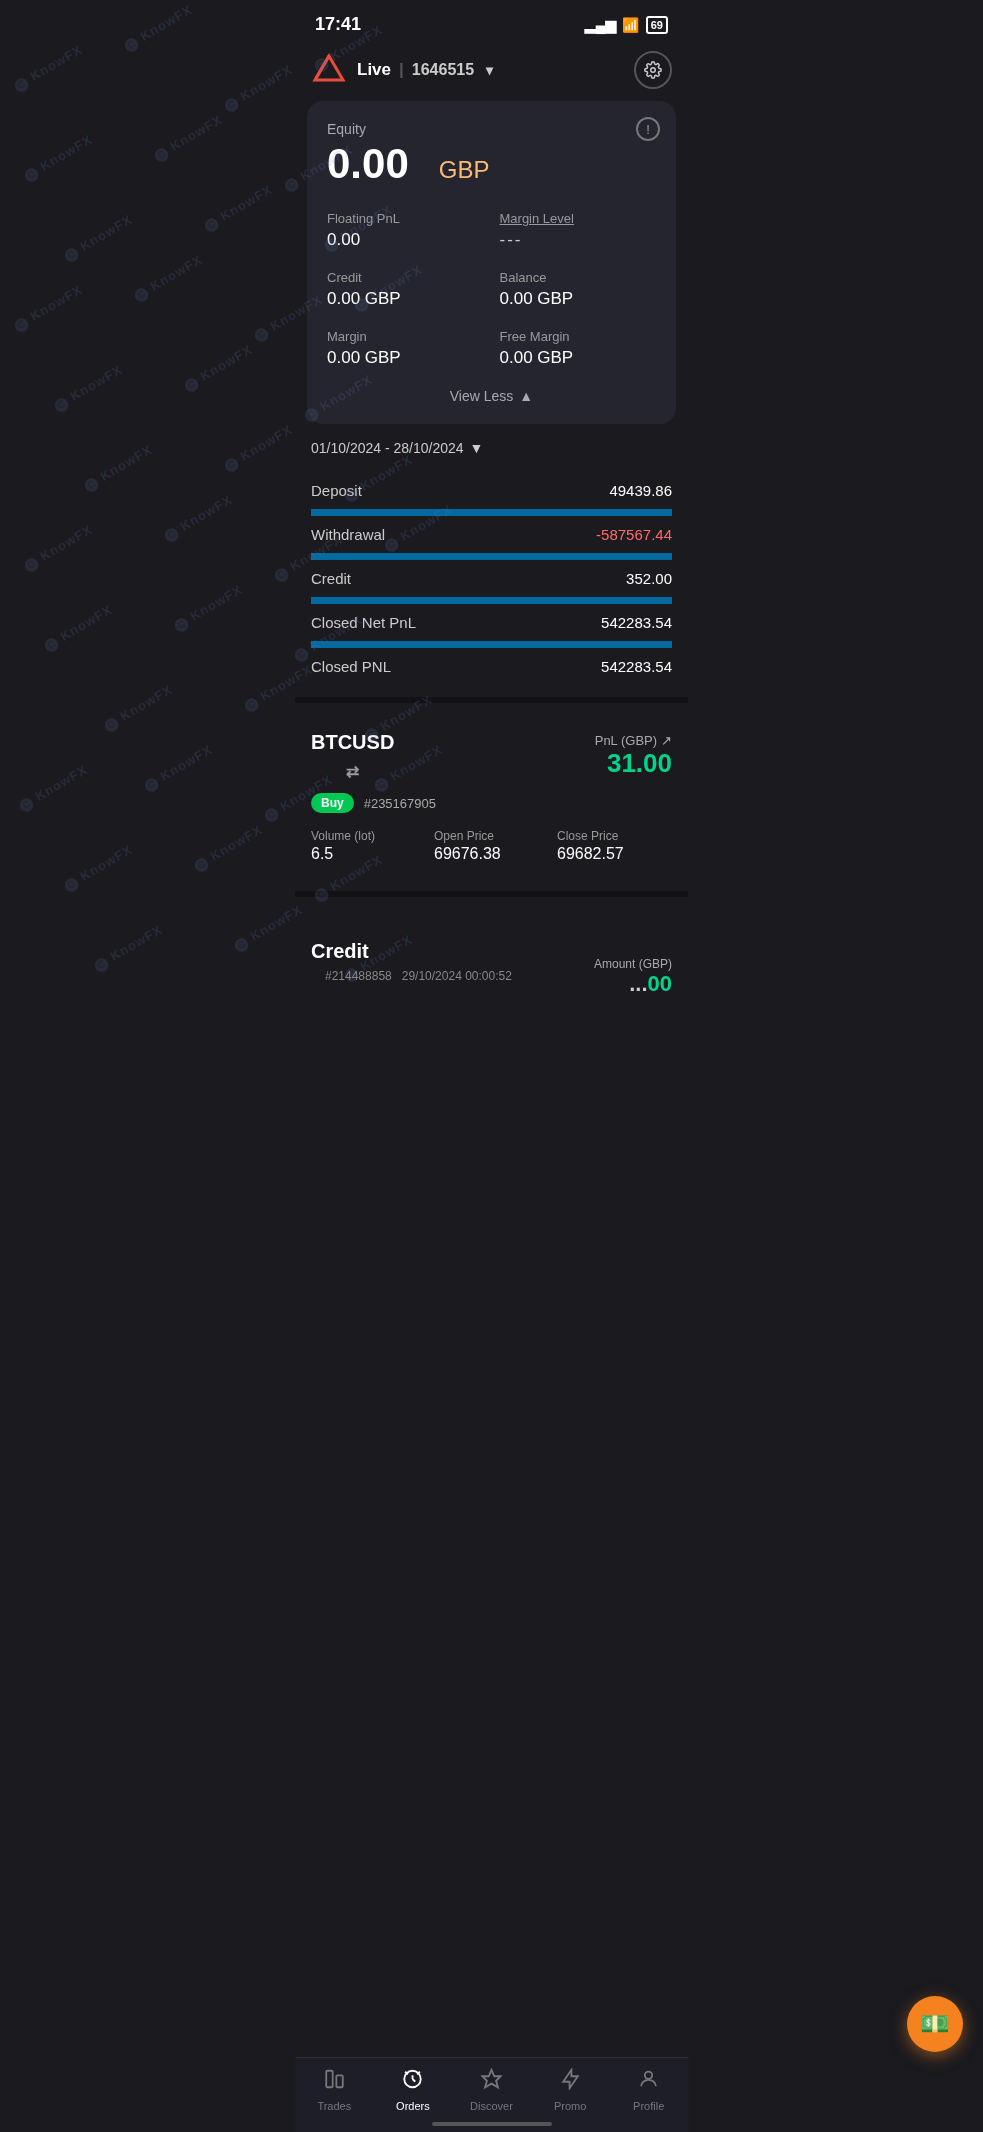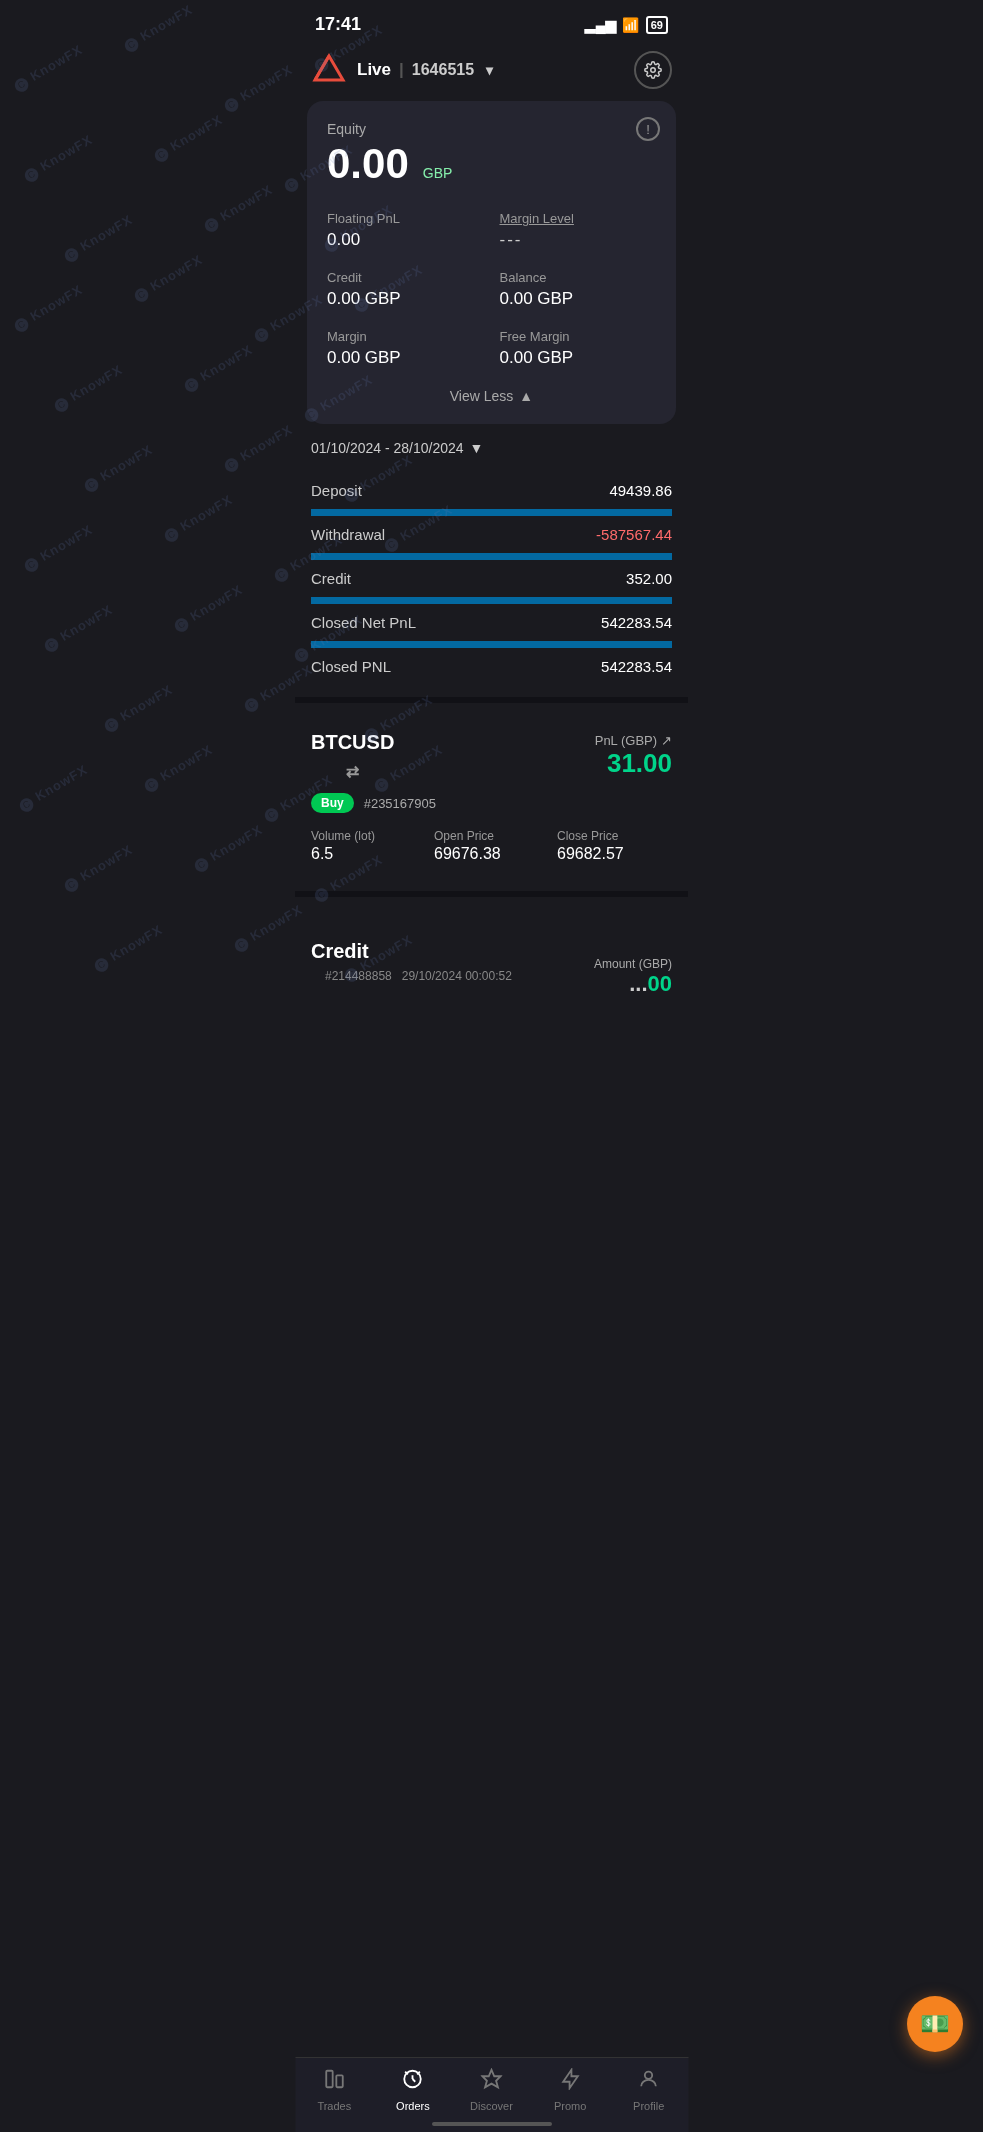--- a/index.html
+++ b/index.html
@@ -112,21 +112,21 @@
       color: #999;
       cursor: pointer;
     }
     .equity-label { color: #aaaaaa; font-size: 14px; margin-bottom: 4px; }
     .equity-value {
       font-size: 42px;
       font-weight: 700;
       color: #ffffff;
       line-height: 1.1;
     }
-    .equity-currency { font-size: 14px; font-weight: 400; color: #86efac; margin-left: 6px; }
+    .equity-currency { font-size: 24px; font-weight: 400; color: #fdba74; margin-left: 22px; }
 
     .card-grid {
       display: grid;
       grid-template-columns: 1fr 1fr;
       gap: 20px 16px;
       margin-top: 24px;
     }
     .card-field-label { color: #999999; font-size: 13px; margin-bottom: 4px; }
     .card-field-value { font-size: 17px; font-weight: 500; color: #ffffff; }
     .margin-level-dashes { color: #cccccc; font-size: 17px; letter-spacing: 2px; }

